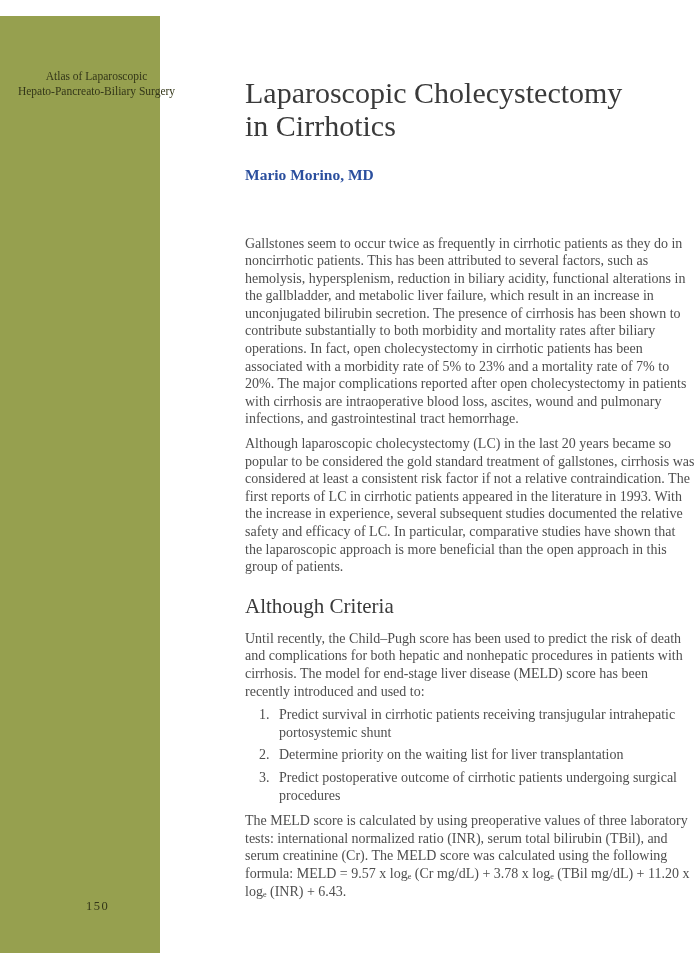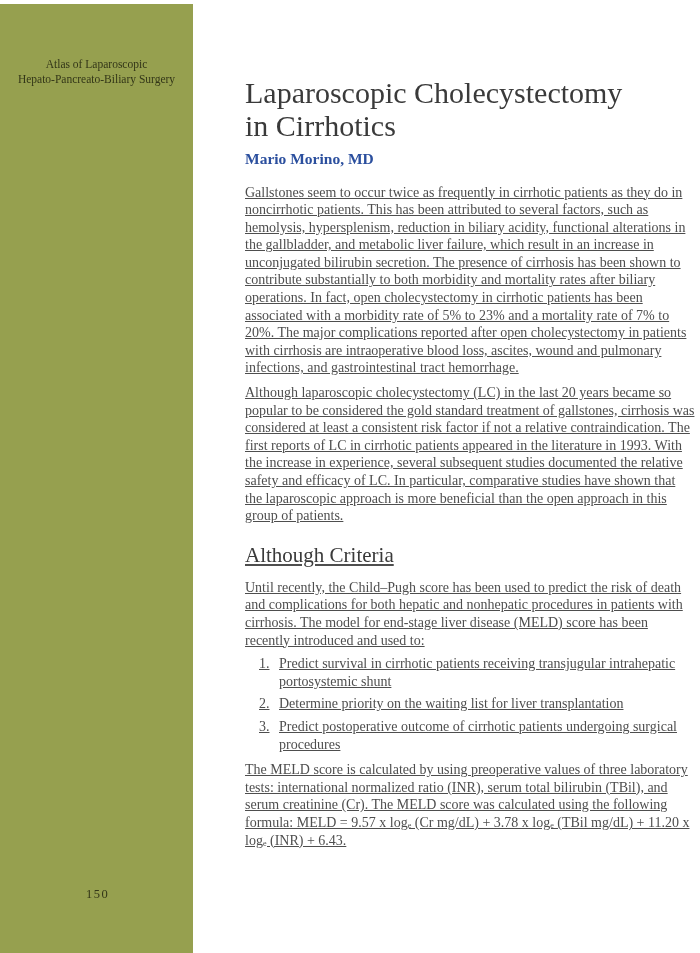--- a/index.html
+++ b/index.html
@@ -11,22 +11,22 @@
   .page {
     position: relative;
     width: 700px; height: 953px;
     background: #ffffff;
     overflow: hidden;
   }
 
   
   .sidebar {
     position: absolute;
-    left: 0; top: 4px; bottom: 0;
-    width: 193px;
+    left: 0; top: 16px; bottom: 0;
+    width: 160px;
     background: var(--sidebar-bg, #96a04f);
   }
   .book-title {
     position: absolute;
     top: 53px; left: 8px; width: 177px;
     text-align: center;
     font-size: 11.5px;
     line-height: 14.5px;
     color: var(--sidebar-text, #333618);
   }
@@ -45,32 +45,31 @@
     width: 450px;
     color: var(--body-color, #4e4e4e);
   }
   .chapter-title {
     padding-top: 76px;
     font-weight: 400;
     font-size: 30px;
     line-height: 33px;
     color: var(--title-color, #3a3a3a);
   }
-  .authors { margin-top: 8px; }
+  .authors { margin-top: 24px; }
   .author {
     font-size: 15.5px;
     font-weight: 700;
     line-height: 17.5px;
     color: var(--author-blue, #2b4f9e);
   }
   .body-text {
-    margin-top: 16px;
+    margin-top: 51px;
     font-size: 14px;
     line-height: 17.6px;
-    text-decoration: underline;
   }
   .body-text p { text-align: left; }
   .para + .para { margin-top: 7px; }
   .section-heading {
     margin-top: 18px;
     margin-bottom: 11px;
     font-weight: 400;
     font-size: 21px;
     line-height: 25px;
     color: var(--title-color, #3a3a3a);

